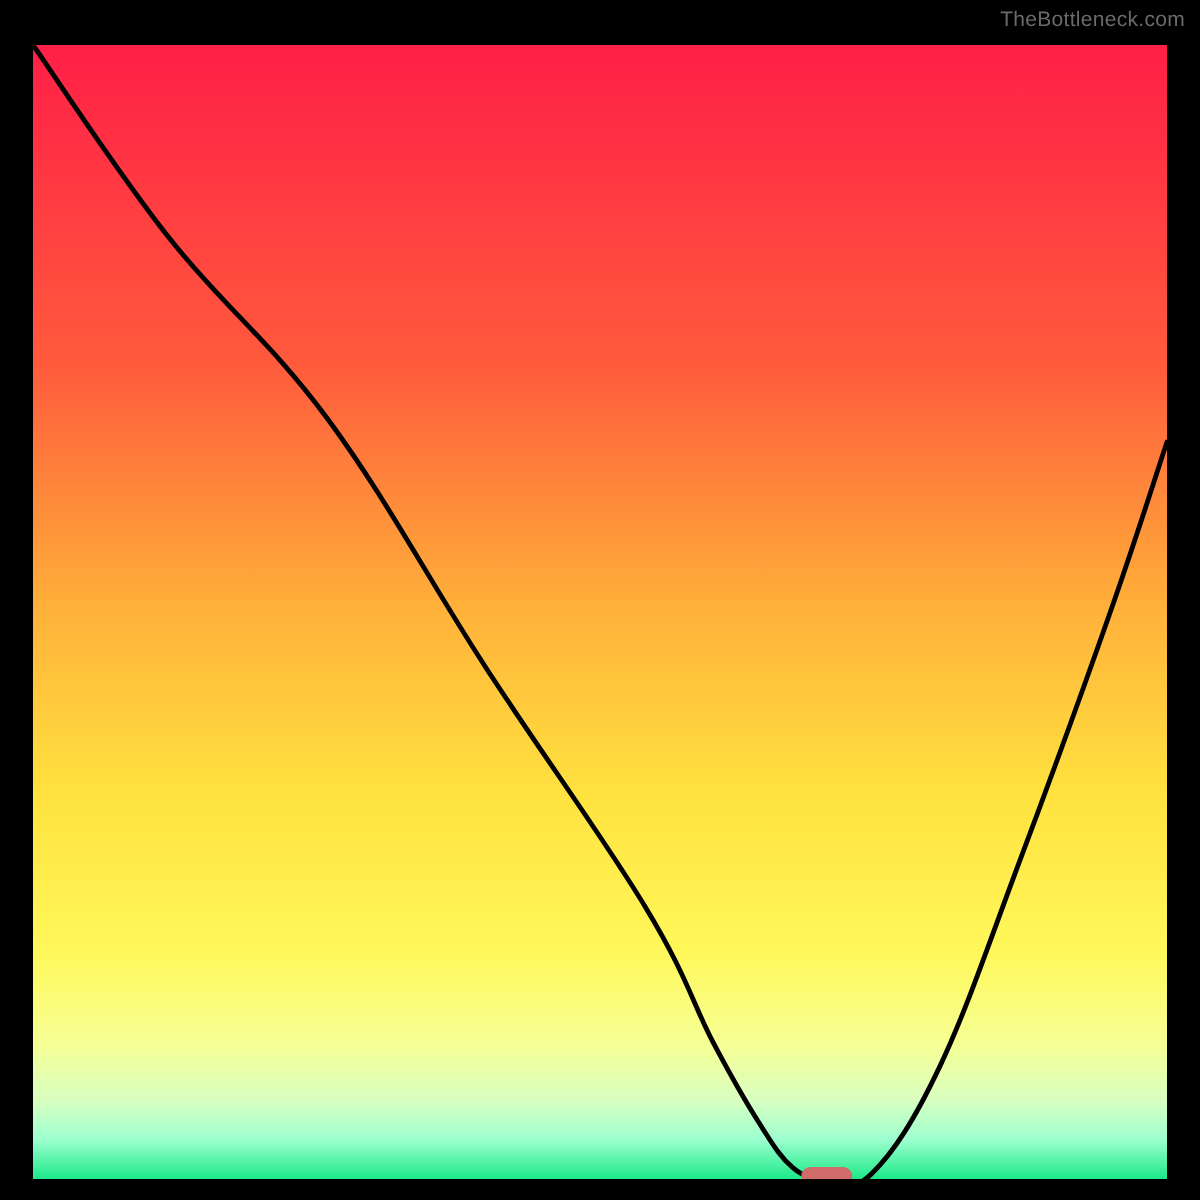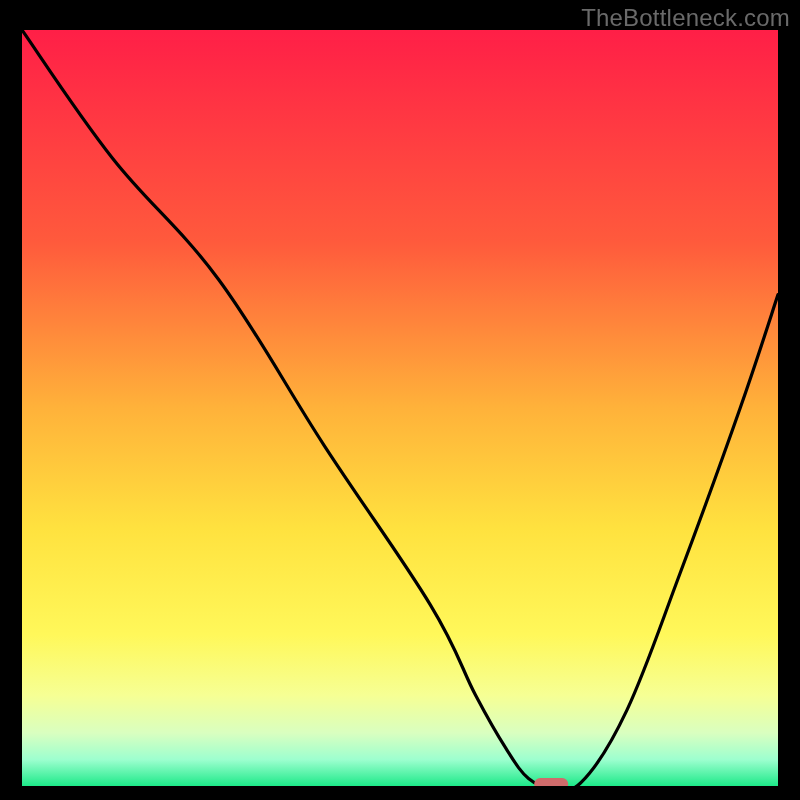--- a/index.html
+++ b/index.html
@@ -17,21 +17,21 @@
     top: 0;
     width: 800px;
     height: 800px;
     background: #000;
   }
   .watermark {
     position: absolute;
     top: 4px;
     right: 10px;
     color: #6a6a6a;
-    font-size: 24px;
+    font-size: 14px;
     font-weight: 500;
     letter-spacing: 0.2px;
     user-select: none;
   }
   .plot {
     position: absolute;
     left: 22px;
     top: 30px;
     width: 756px;
     height: 756px;

